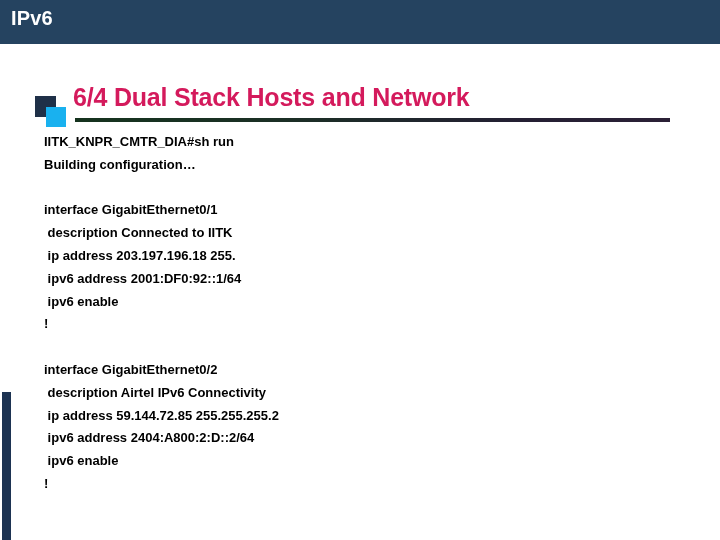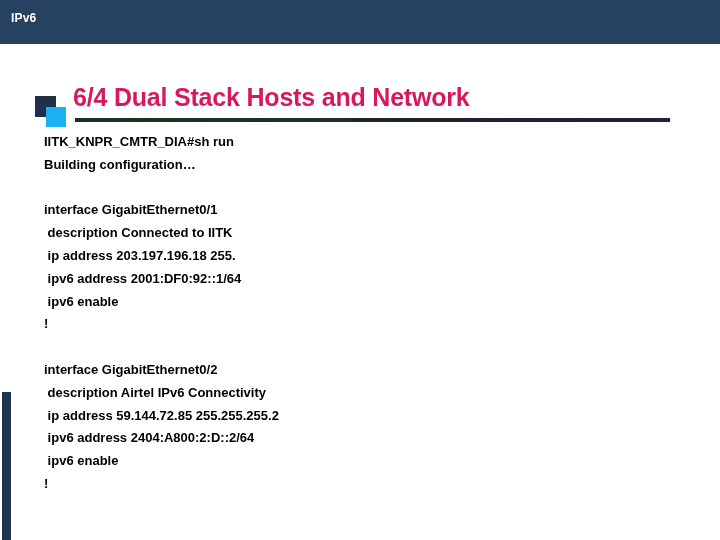--- a/index.html
+++ b/index.html
@@ -24,21 +24,21 @@
     top: 0;
     width: 720px;
     height: 44px;
     background: #254360;
     box-sizing: border-box;
   }
   .banner-title {
     position: absolute;
     left: 11px;
     top: 9px;
-    font-size: 12px;
+    font-size: 20px;
     font-weight: bold;
     color: #ffffff;
     letter-spacing: 0.2px;
     line-height: 18px;
     white-space: nowrap;
   }
 
   
   .left-accent-bar {
     position: absolute;

